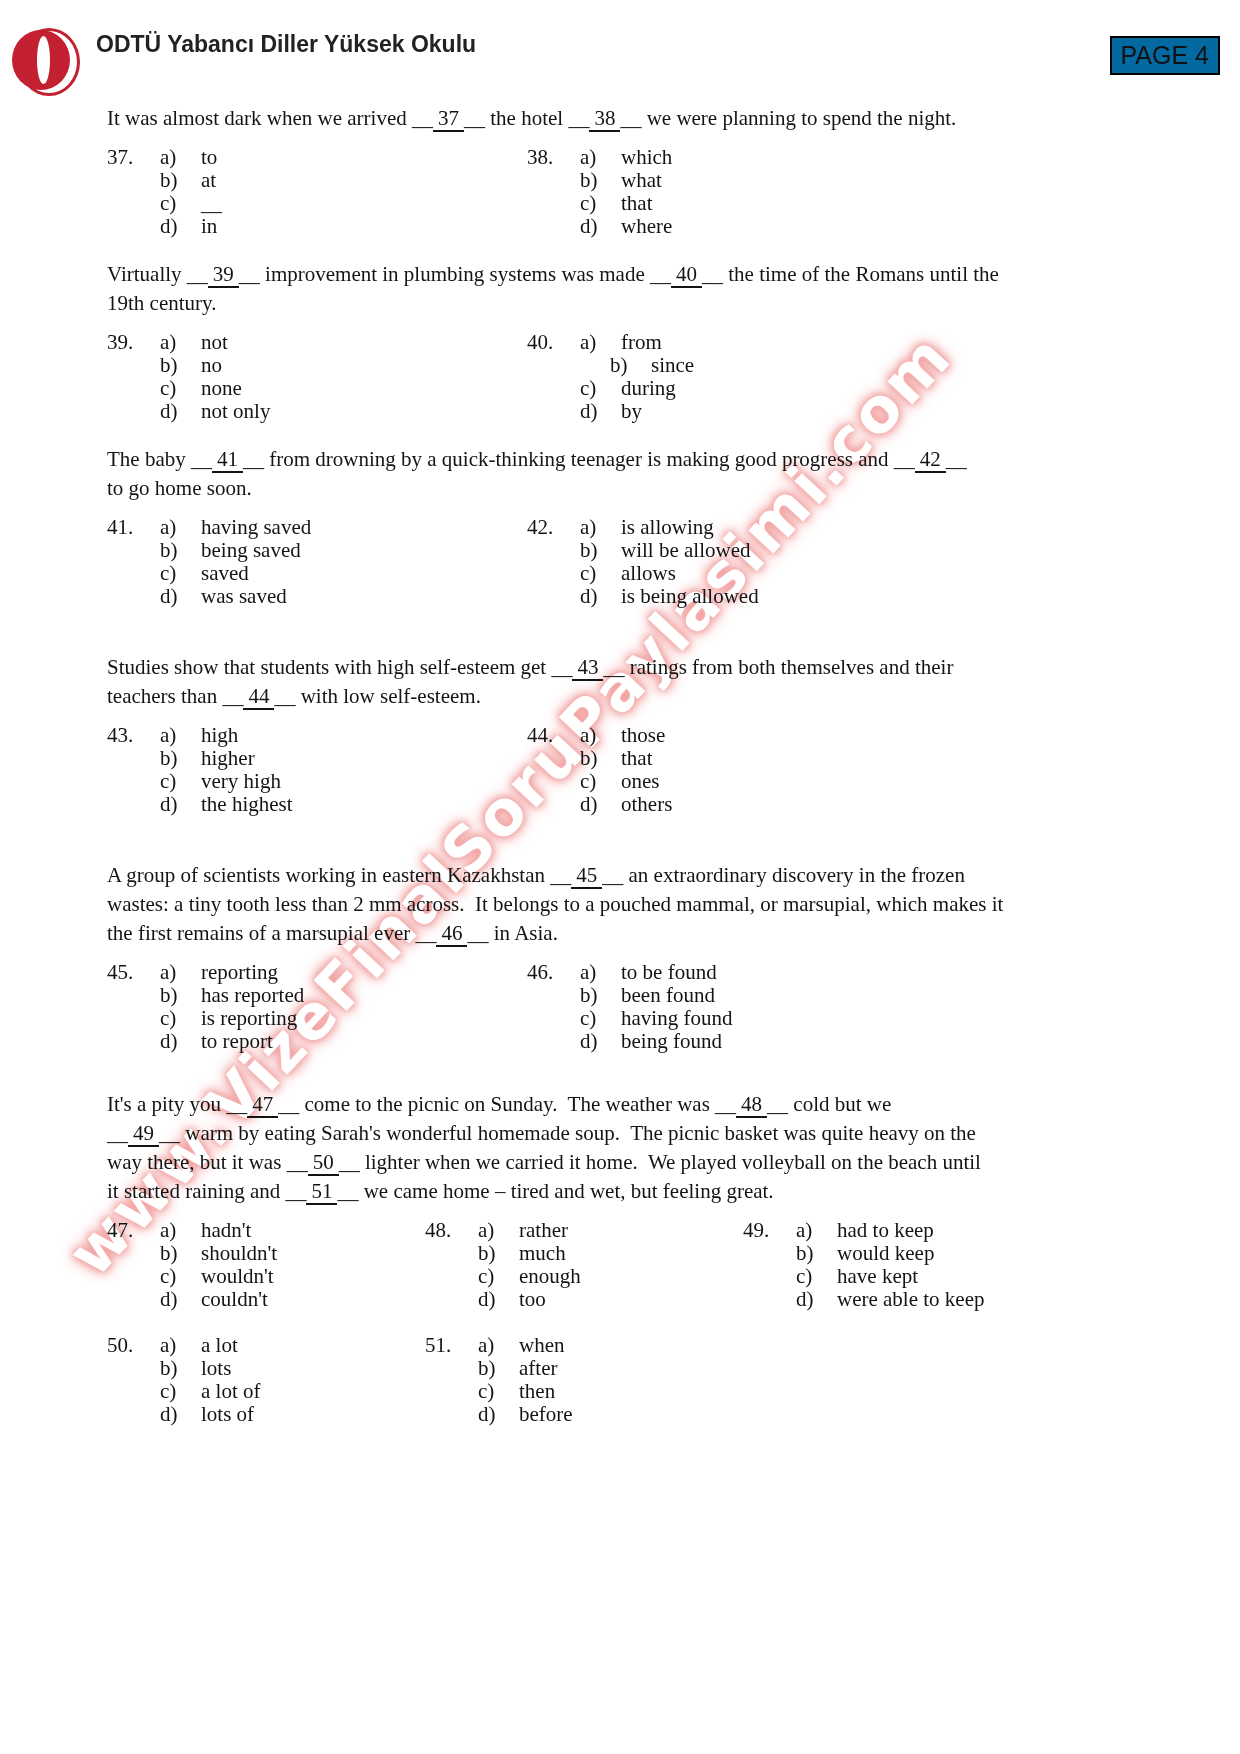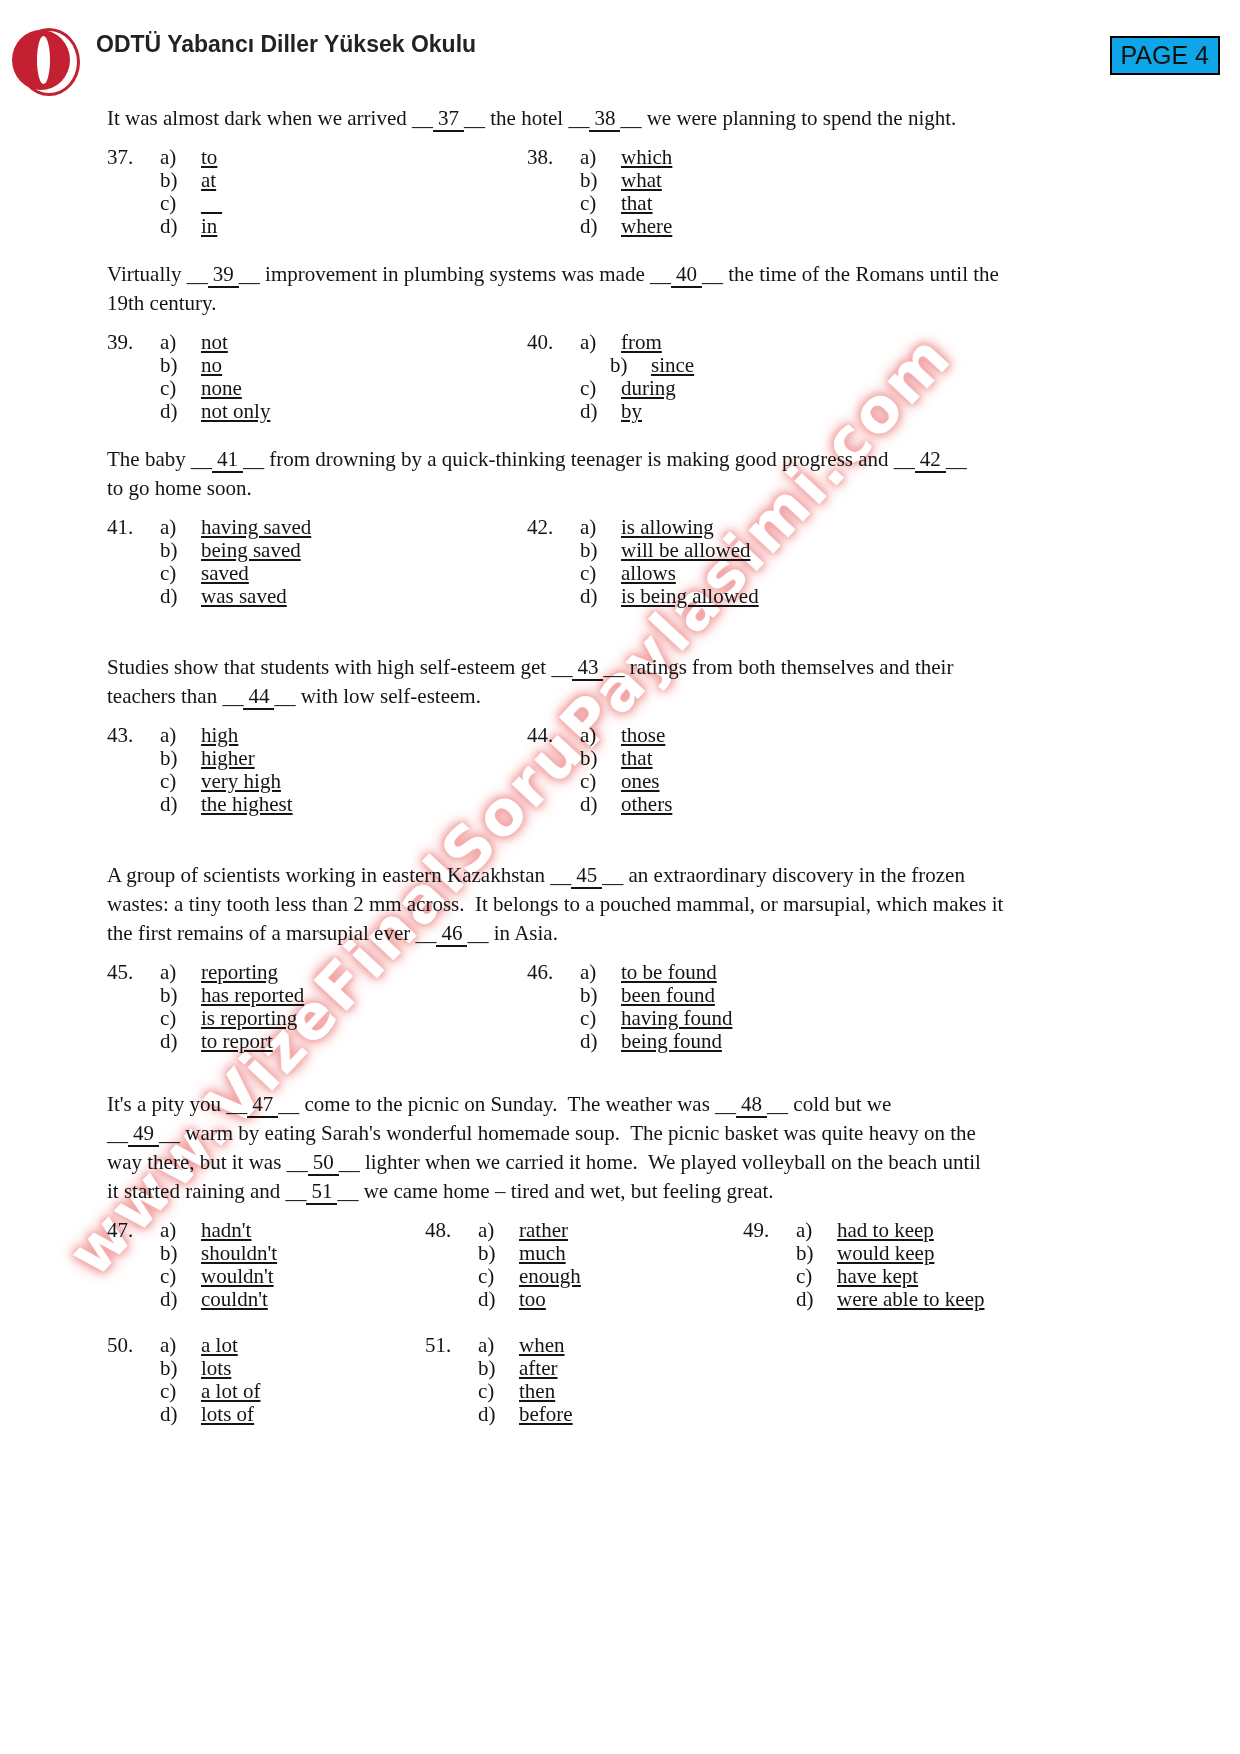--- a/index.html
+++ b/index.html
@@ -20,21 +20,21 @@
   .logo .lens{position:absolute;left:25px;top:12px;width:13px;height:48px;background:#ffffff;border-radius:50%;}
   .titles{
     position:absolute;left:96px;top:14px;
     font-family:"Liberation Sans","DejaVu Sans",sans-serif;
     font-weight:bold;font-size:23px;line-height:29px;color:#222;
   }
   .pagebox{
     position:absolute;right:20px;top:20px;
     border:2px solid #000;padding:3px 9px;
     font-family:"Liberation Sans","DejaVu Sans",sans-serif;
-    font-size:25px;color:#111;background:#0ea5e9;
+    font-size:25px;color:#111;background:#0369a1;
   }
   
   .watermark{
     position:absolute;left:-120px;top:750px;width:1260px;height:110px;
     line-height:110px;text-align:center;white-space:nowrap;
     transform:rotate(-47deg);
     font-family:"DejaVu Sans","Liberation Sans",sans-serif;
     font-weight:bold;font-size:62px;letter-spacing:3px;
     color:#ffffff;
     text-shadow:0 0 3px #f6bcbc,0 0 7px #f2a2a2,0 0 12px #ef9292,0 0 18px #f4b0b0;
@@ -51,21 +51,21 @@
   .qrow{display:flex;margin-bottom:23px;}
   .qrow:last-child{margin-bottom:0;}
   .qrow.wide > .question{width:420px;flex:0 0 auto;}
   .qrow.narrow > .question{width:318px;flex:0 0 auto;}
   .question{display:flex;font-size:21px;line-height:23px;}
   .qnum{width:53px;flex:0 0 auto;}
   .opts{flex:1 1 auto;}
   .opt{display:flex;}
   .opt.indent{margin-left:30px;}
   .letter{width:41px;flex:0 0 auto;}
-  .otext{flex:1 1 auto;text-decoration:underline;}
+  .otext{flex:1 1 auto;}
 </style>
 </head>
 <body>
 
 <div class="page">
 
   <div class="hdr">
     <div class="logo">
       <div class="ring"></div>
       <div class="disc"></div>

